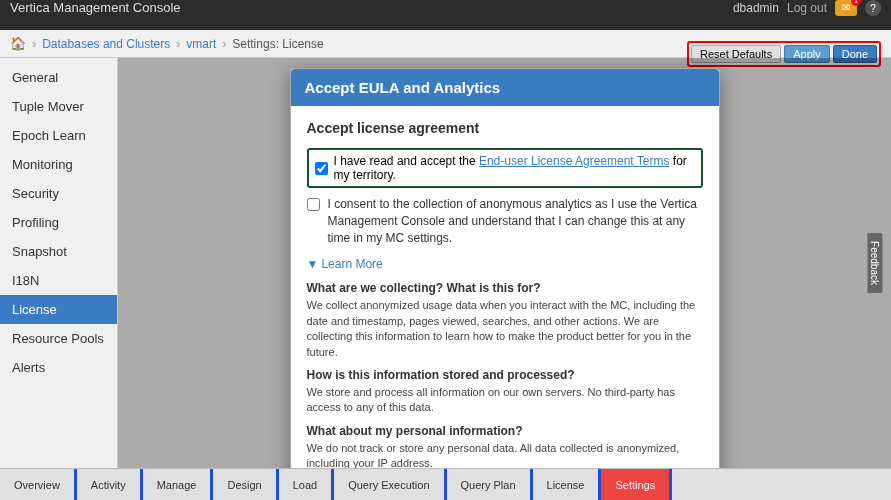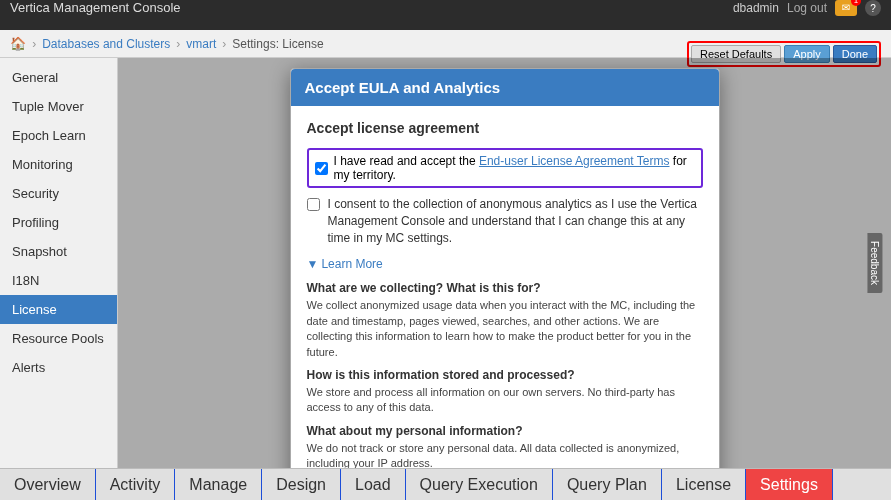--- a/index.html
+++ b/index.html
@@ -160,21 +160,21 @@
       gap: 8px;
       margin-bottom: 10px;
     }
     .checkbox-row input[type="checkbox"] {
       margin-top: 2px;
       flex-shrink: 0;
     }
     .checkbox-row label { font-size: 12px; color: #333; line-height: 1.4; }
 
     .eula-box {
-      border: 2px solid #6d28d9;
+      border: 2px solid #14532d;
       border-radius: 3px;
       padding: 4px 6px;
       display: flex;
       align-items: center;
       gap: 6px;
       margin-bottom: 8px;
     }
     .eula-box label { font-size: 12px; }
     .eula-box label a { color: #3a7cc1; }
 
@@ -197,24 +197,24 @@
       height: 32px;
       background: #e0e0e0;
       border-top: 1px solid #bbb;
       display: flex;
       align-items: stretch;
     }
     .bottom-tab {
       padding: 0 14px;
       display: flex;
       align-items: center;
-      font-size: 16px;
+      font-size: 11px;
       color: #333;
       cursor: pointer;
-      border-right: 1px solid #1d4ed8;
+      border-right: 3px solid #1d4ed8;
     }
     .bottom-tab.active {
       background: #ef4444;
       color: white;
     }
 
     .home-icon { font-size: 13px; }
   </style>
 </head>
 <body>

